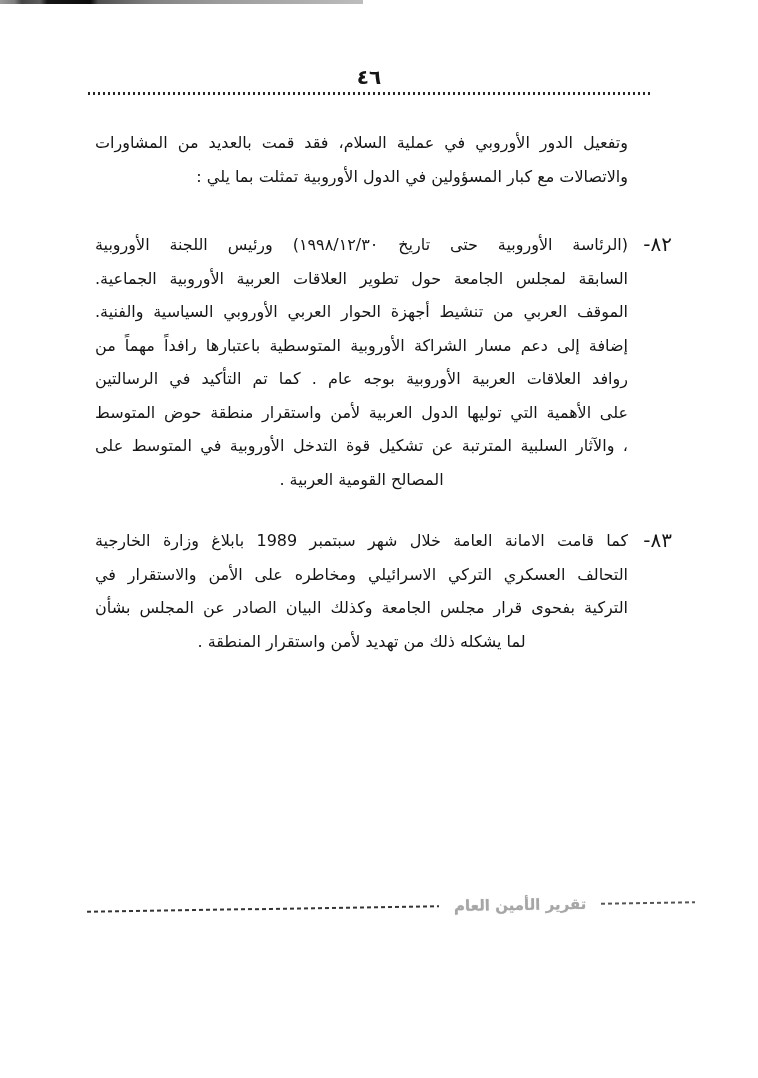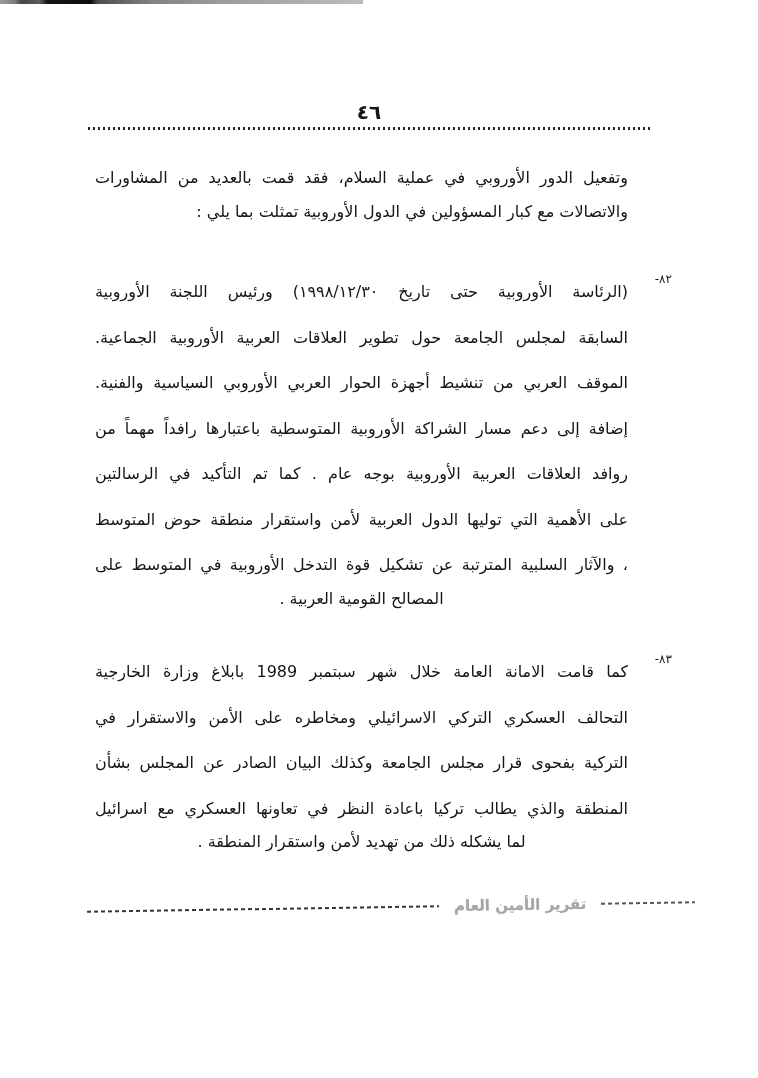--- a/index.html
+++ b/index.html
@@ -14,48 +14,48 @@
     color:#151515;
   }
   
   .scan-artifact{
     position:absolute;top:0;left:0;width:363px;height:4px;
     background:linear-gradient(90deg,
       #9a9a9a 0%,#7d7d7d 4%,#444 6%,#5d5d5d 11%,
       #161616 13%,#0c0c0c 25%,#4e4e4e 27%,#828282 42%,
       #9b9b9b 60%,#adadad 82%,#bdbdbd 100%);
   }
-  .header{padding-top:99px;}
+  .header{padding-top:64px;}
   .page-num{
     width:562px;margin-left:88px;margin-right:108px;
     text-align:center;
     font-size:20px;font-weight:700;line-height:26px;
     letter-spacing:4px;
   }
   .dotted-rule{
     width:562px;height:3px;
     margin:2px 108px 0 88px;
     background:repeating-linear-gradient(90deg,#262626 0 2px,transparent 2px 5px);
   }
   .tline{
     height:33.5px;line-height:33.5px;
     font-size:16px;
     white-space:nowrap;overflow:hidden;
   }
-  .justify{text-align:justify;text-align-last:justify;margin-top:12px;}
+  .justify{text-align:justify;text-align-last:justify;}
   .center {text-align:left;text-align-last:center;}
   .right  {text-align:center;text-align-last:right;}
   .intro{margin:31px 86px 0 95px;padding-right:44px;}
   .list-item{display:flex;margin:0 86px 0 95px;}
   .list-item.first{margin-top:35px;}
   .list-item.second{margin-top:28px;}
   .marker{
     flex:0 0 44px;width:44px;
     text-align:right;
-    font-size:12px;line-height:33.5px;
+    font-size:20px;line-height:33.5px;
     white-space:nowrap;
   }
   .lines{flex:1 1 auto;min-width:0;}
   .footer{
     position:absolute;top:898px;left:87px;right:63px;
     display:flex;align-items:center;gap:15px;
     transform:rotate(-0.9deg);
     direction:ltr;
   }
   .f-rule-long{
@@ -106,21 +106,20 @@
         <div class="tline center">المصالح القومية العربية .</div>
       </div>
   </div>
 
   <div class="list-item second">
     <div class="marker">٨٣-</div>
     <div class="lines">
         <div class="tline justify">كما قامت الامانة العامة خلال شهر سبتمبر 1989 بابلاغ وزارة الخارجية</div>
         <div class="tline justify">التحالف العسكري التركي الاسرائيلي ومخاطره على الأمن والاستقرار في</div>
         <div class="tline justify">التركية بفحوى قرار مجلس الجامعة وكذلك البيان الصادر عن المجلس بشأن</div>
-        <div class="tline justify">المنطقة والذي يطالب تركيا باعادة النظر في تعاونها العسكري مع اسرائيل</div>
         <div class="tline center">لما يشكله ذلك من تهديد لأمن واستقرار المنطقة .</div>
       </div>
   </div>
 
   <div class="footer">
     <div class="f-rule-long"></div>
     <div class="f-stamp">تقرير الأمين العام</div>
     <div class="f-rule-short"></div>
   </div>
 

